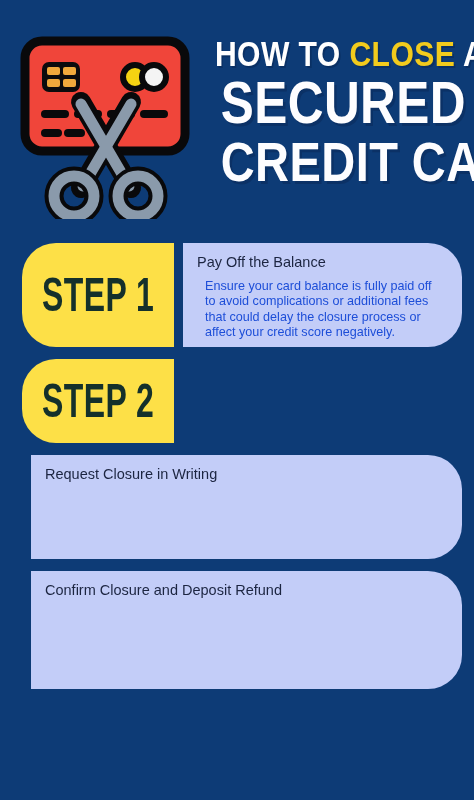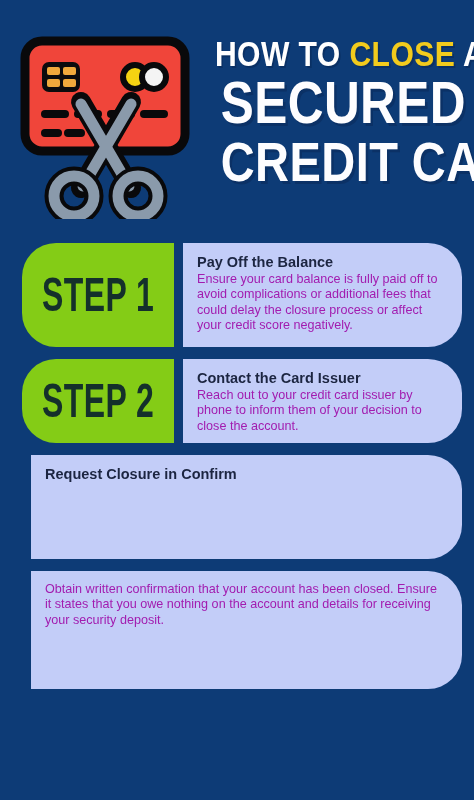--- a/index.html
+++ b/index.html
@@ -57,21 +57,21 @@
   .step{
     position:relative;
     display:flex;
     align-items:stretch;
     margin-bottom:12px;
     padding-left:22px;
     padding-right:12px;
   }
   .badge{
     flex:0 0 152px;
-    background:#84cc16;
+    background:#fde047;
     border-radius:34px 0 0 34px;
     display:flex;align-items:center;justify-content:center;
   }
   .badge-label{
     font-family:"Liberation Sans Narrow","Liberation Sans",sans-serif;
     font-weight:bold;
     font-size:40px;
     color:#14302b;
     letter-spacing:0.5px;
     transform:scaleX(0.80) scaleY(1.18);
@@ -80,30 +80,30 @@
   .panel{
     flex:1 1 auto;
     background:#c3cdf8;
     border-radius:0 34px 34px 0;
     margin-left:9px;
     padding:11px 22px 12px 14px;
     box-sizing:border-box;
   }
   .panel-title{
     font-size:14.5px;
-    font-weight:bold;
+    font-weight:normal;
     color:#1c2541;
     line-height:17px;
     margin:0 0 1px 0;
   }
   .panel-body{
     font-size:12.6px;
-    color:#a21caf;
+    color:#1d4ed8;
     line-height:15.4px;
-    margin:0;
+    margin:8px;
   }
   .s1{height:104px;}
   .s2{height:84px;}
   .s3{height:104px;}
   .s4{height:118px;}
 </style>
 </head>
 <body>
 
 <div class="sheet">
@@ -165,32 +165,28 @@
       <div class="panel">
         <p class="panel-title">Pay Off the Balance</p>
         <p class="panel-body">Ensure your card balance is fully paid off to avoid complications or additional fees that could delay the closure process or affect your credit score negatively.</p>
       </div>
     </div>
 
     <div class="step s2">
       <div class="badge">
         <span class="badge-label">STEP 2</span>
       </div>
-      <div class="panel">
-        <p class="panel-title">Contact the Card Issuer</p>
-        <p class="panel-body">Reach out to your credit card issuer by phone to inform them of your decision to close the account.</p>
-      </div>
     </div>
 
     <div class="step s3">
       <div class="panel">
-        <p class="panel-title">Request Closure in Confirm</p>
+        <p class="panel-title">Request Closure in Writing</p>
       </div>
     </div>
 
     <div class="step s4">
       <div class="panel">
-        <p class="panel-body">Obtain written confirmation that your account has been closed. Ensure it states that you owe nothing on the account and details for receiving your security deposit.</p>
+        <p class="panel-title">Confirm Closure and Deposit Refund</p>
       </div>
     </div>
 
   </div>
 </div>
 
 </body></html>

